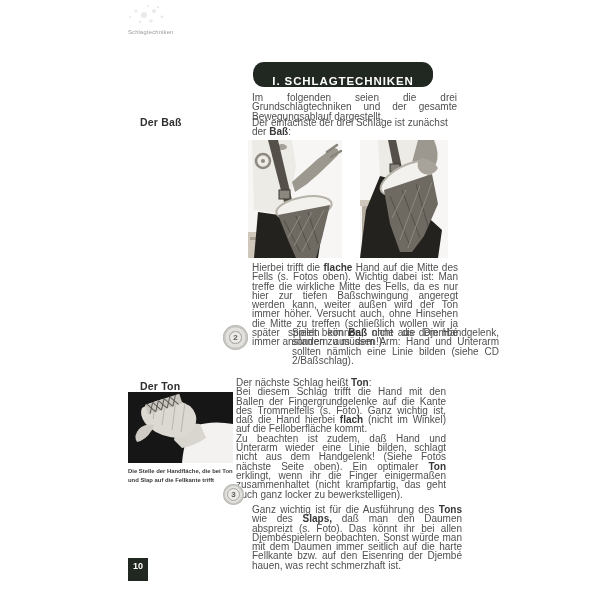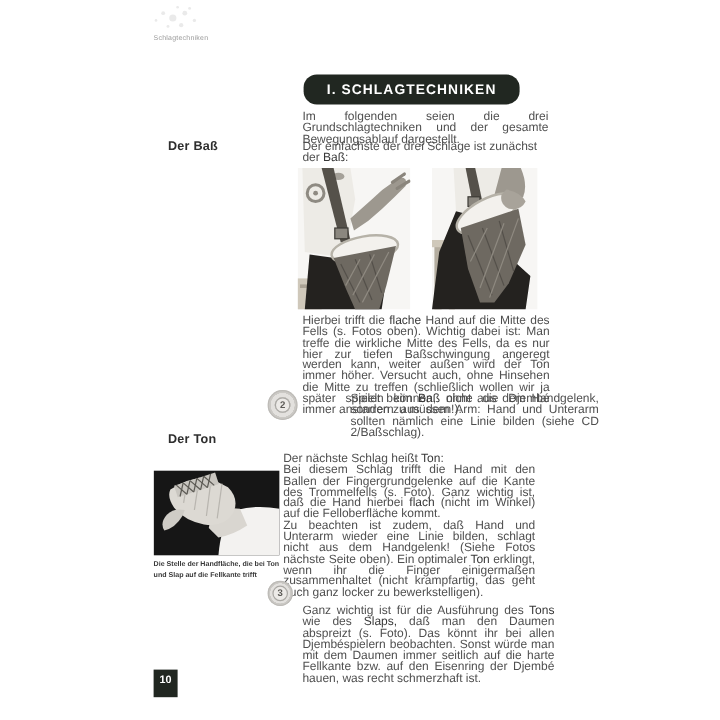--- a/index.html
+++ b/index.html
@@ -6,39 +6,39 @@
   .page{
     position:relative;width:600px;height:600px;background:#ffffff;
     font-family:"Liberation Sans",sans-serif;overflow:hidden;
   }
   
   .splash{position:absolute;left:124px;top:5px;width:48px;height:24px;opacity:.55;}
   .header-label{position:absolute;left:128px;top:29px;font-size:5.8px;color:#9a9a9a;letter-spacing:.2px;}
   
   .title-bar{
     position:absolute;left:253px;top:62px;width:180px;height:25px;
-    background:#212721;display:flex;align-items:center;justify-content:center;border-radius:11px;
+    background:#212721;display:flex;align-items:flex-end;justify-content:center;border-radius:11px;
   }
   .title-bar span{color:#ffffff;font-weight:bold;font-size:11.5px;letter-spacing:.9px;}
   
   .body-text{
     position:absolute;font-size:10px;line-height:9.3px;color:#4f4f4f;
     text-align:justify;white-space:pre-wrap;
   }
-  .body-text .b{font-weight:normal;color:#383838;}
+  .body-text .b{font-weight:bold;color:#383838;}
   .sec-heading{
     position:absolute;left:140px;width:106px;text-align:left;
     font-size:10.5px;font-weight:bold;color:#2e2e2e;letter-spacing:.2px;
   }
   #intro{left:252px;top:93px;width:205px;}
   #bass-heading{top:116px;}
   #bass-lead{left:252px;top:118px;width:206px;text-align:left;}
   #bass-para{left:252px;top:263px;width:206px;}
   #cd2-text{left:252px;top:328px;width:207px;margin-left:40px;}
-  #ton-heading{top:360px;}
+  #ton-heading{top:380px;}
   #ton-para{left:236px;top:378px;width:210px;}
   #cd3-text{left:252px;top:505px;width:210px;}
   
   .photo{position:absolute;display:block;}
   #bass-photo-left{left:248px;top:140px;width:94px;height:118px;}
   #bass-photo-right{left:360px;top:140px;width:88px;height:118px;}
   #hand-photo{left:128px;top:392px;width:105px;height:71px;}
   .photo-caption{
     position:absolute;left:128px;top:467px;width:112px;
     font-size:5.9px;line-height:8.6px;font-weight:bold;color:#3a3a3a;

